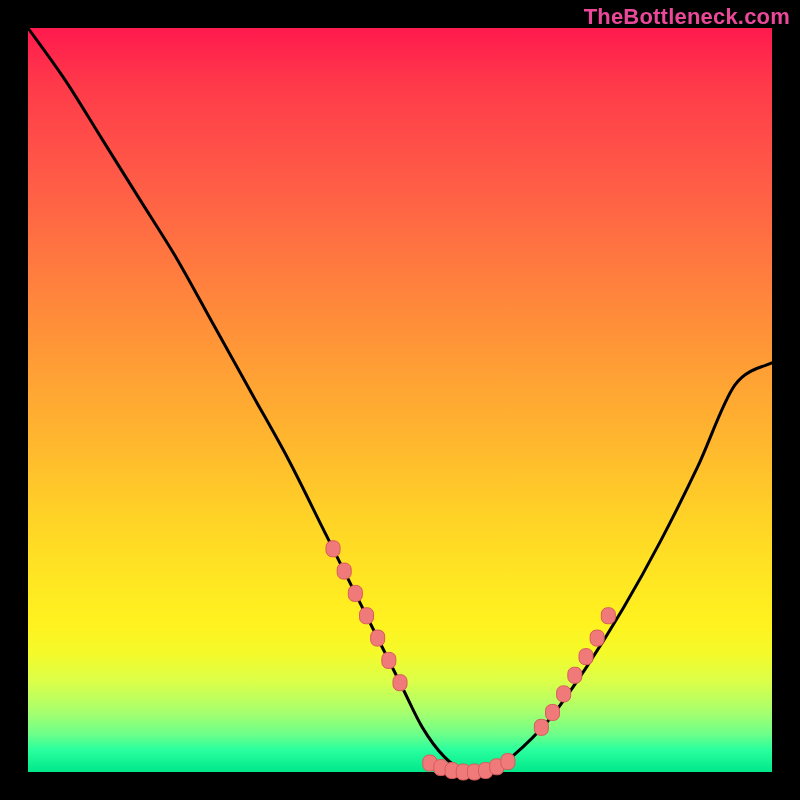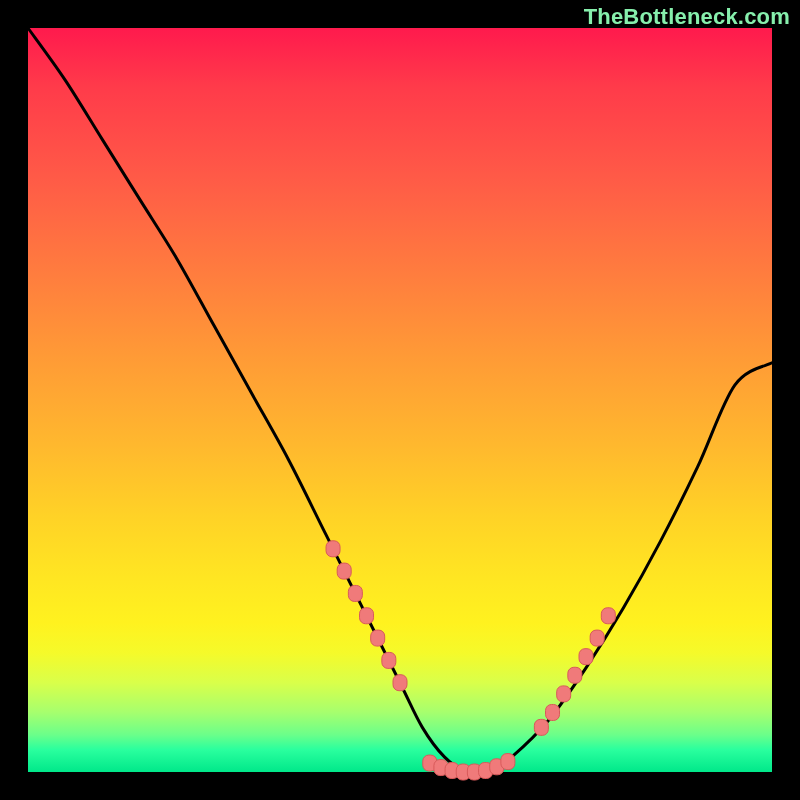--- a/index.html
+++ b/index.html
@@ -42,21 +42,21 @@
       #a6ff6e 92%,
       #6bff8a 95%,
       #2aff9e 97%,
       #00e88a 100%
     );
   }
   .watermark {
     position: absolute;
     top: 4px;
     right: 10px;
-    color: #86efac;
+    color: #ec4899;
     font-size: 22px;
     font-weight: 600;
     letter-spacing: 0.2px;
     user-select: none;
   }
   svg.curve {
     position: absolute;
     left: 0;
     top: 0;
     width: 744px;

